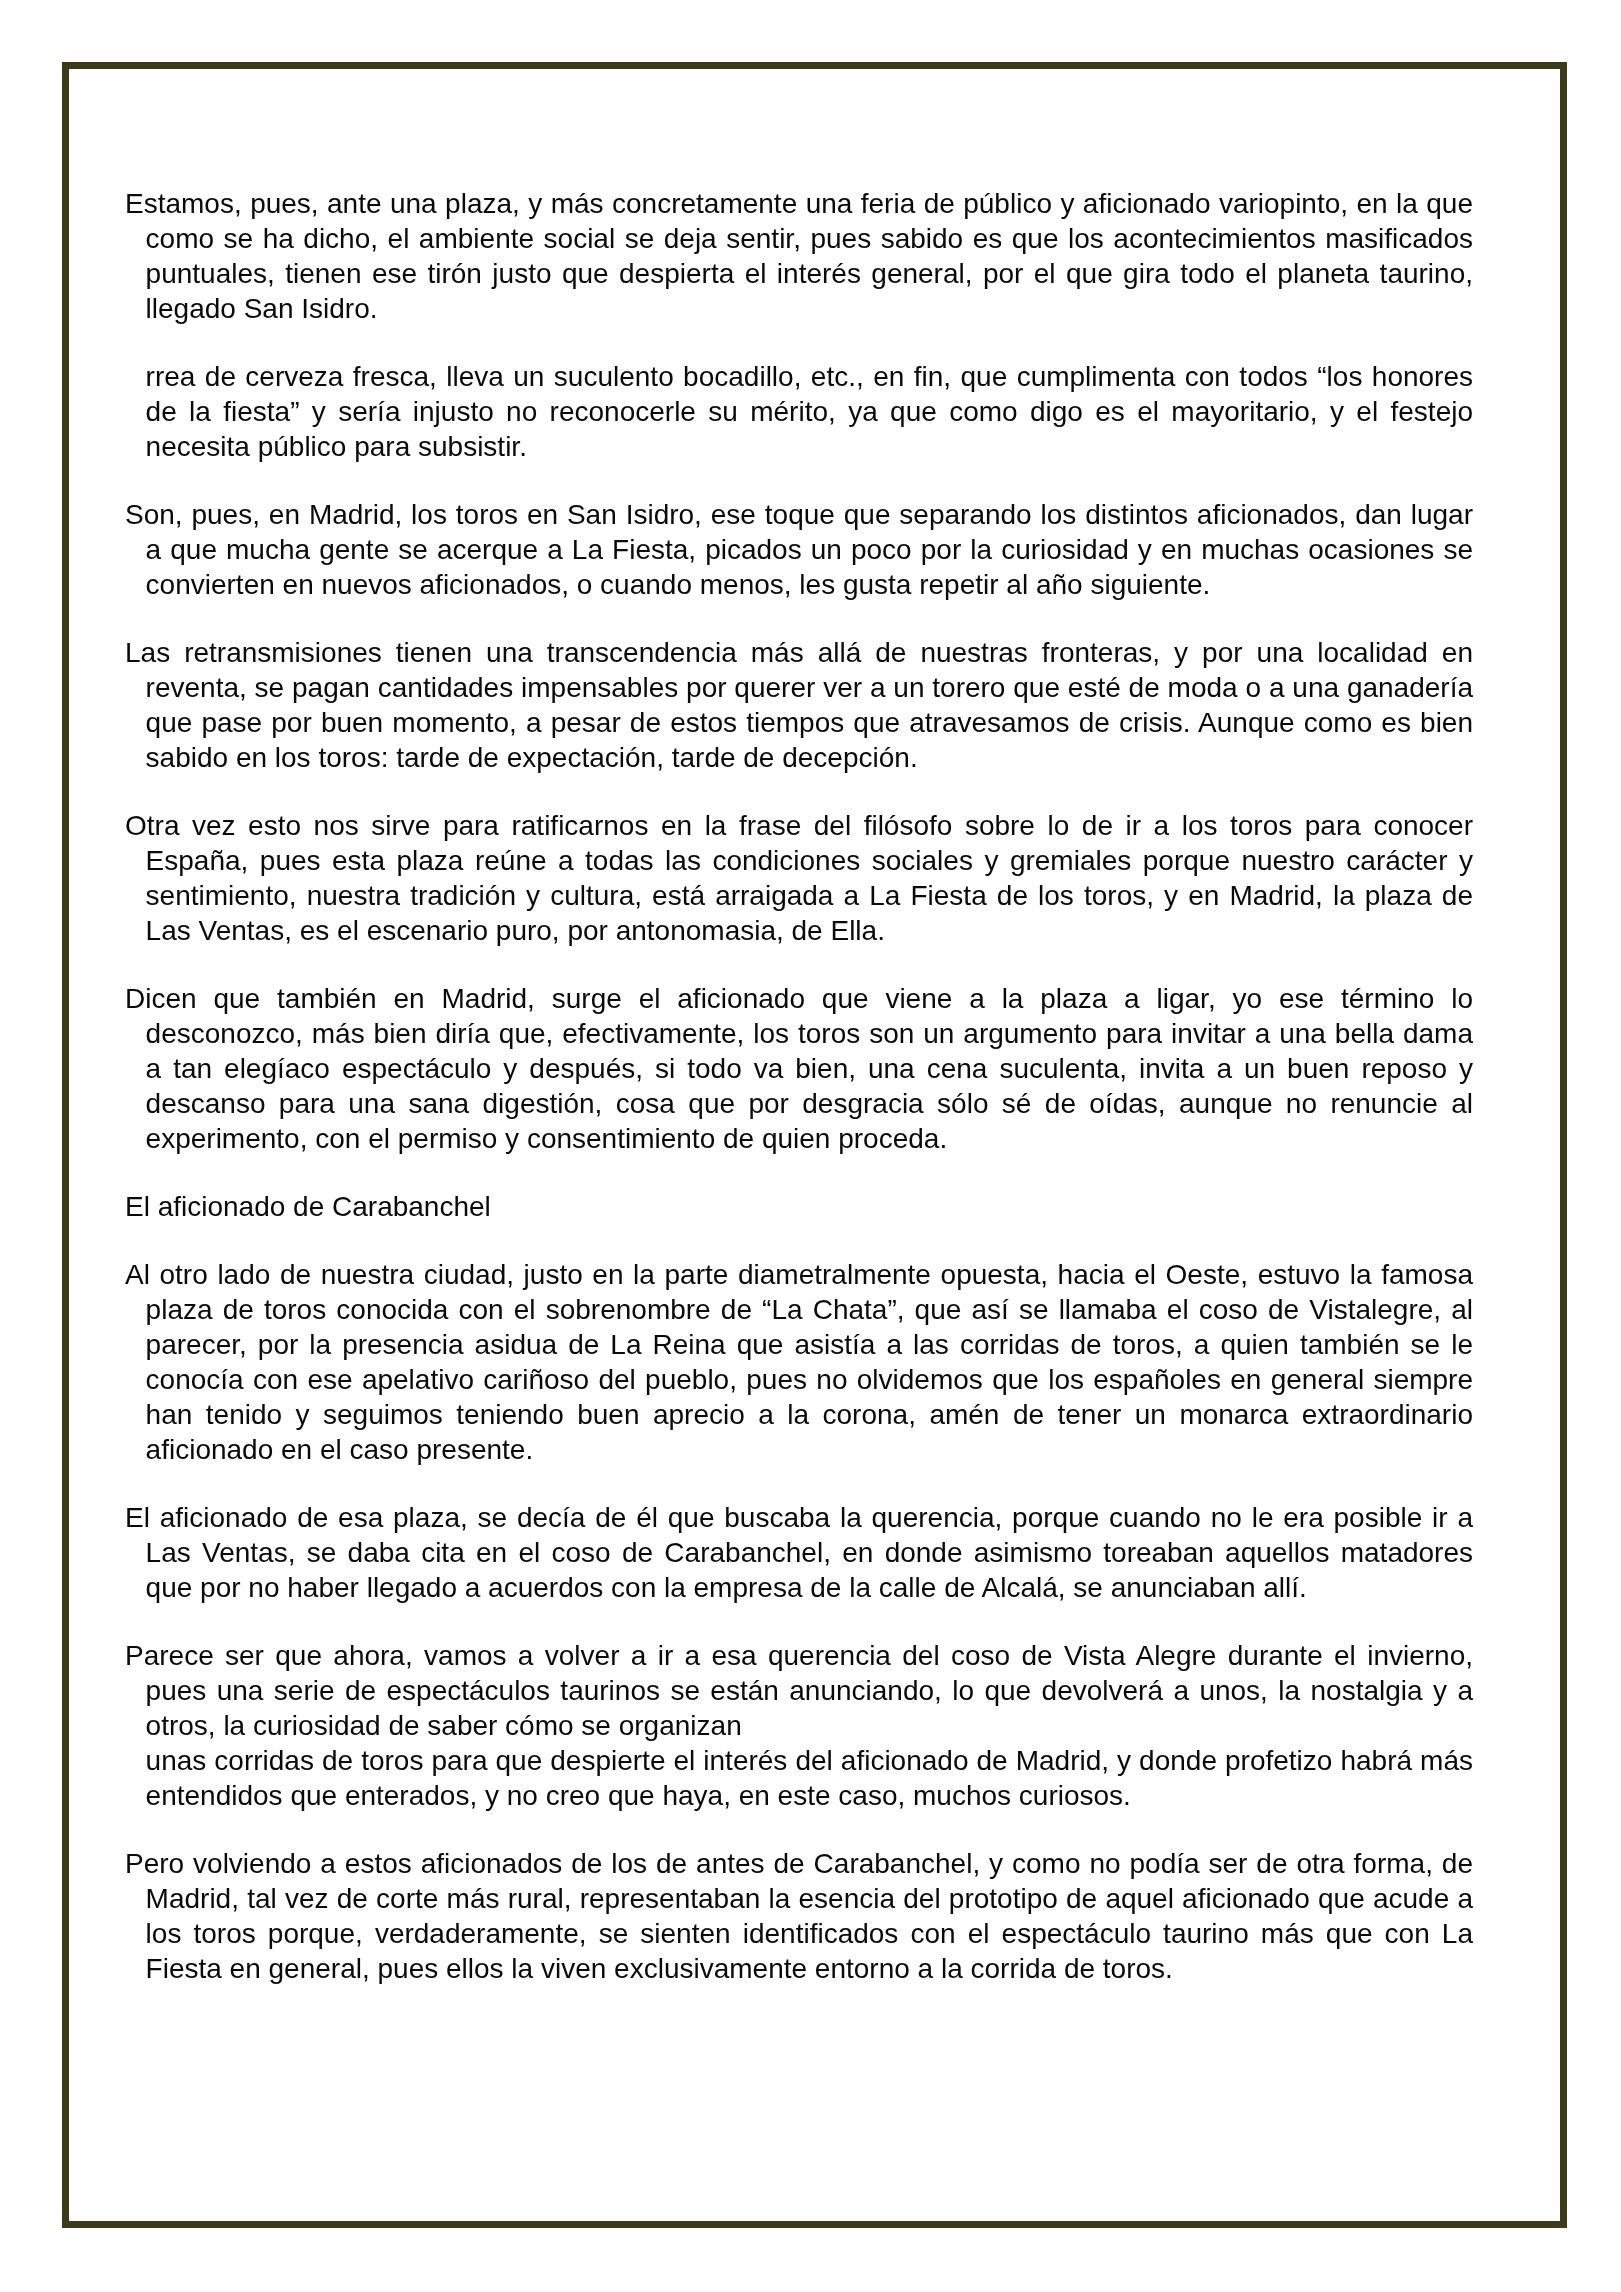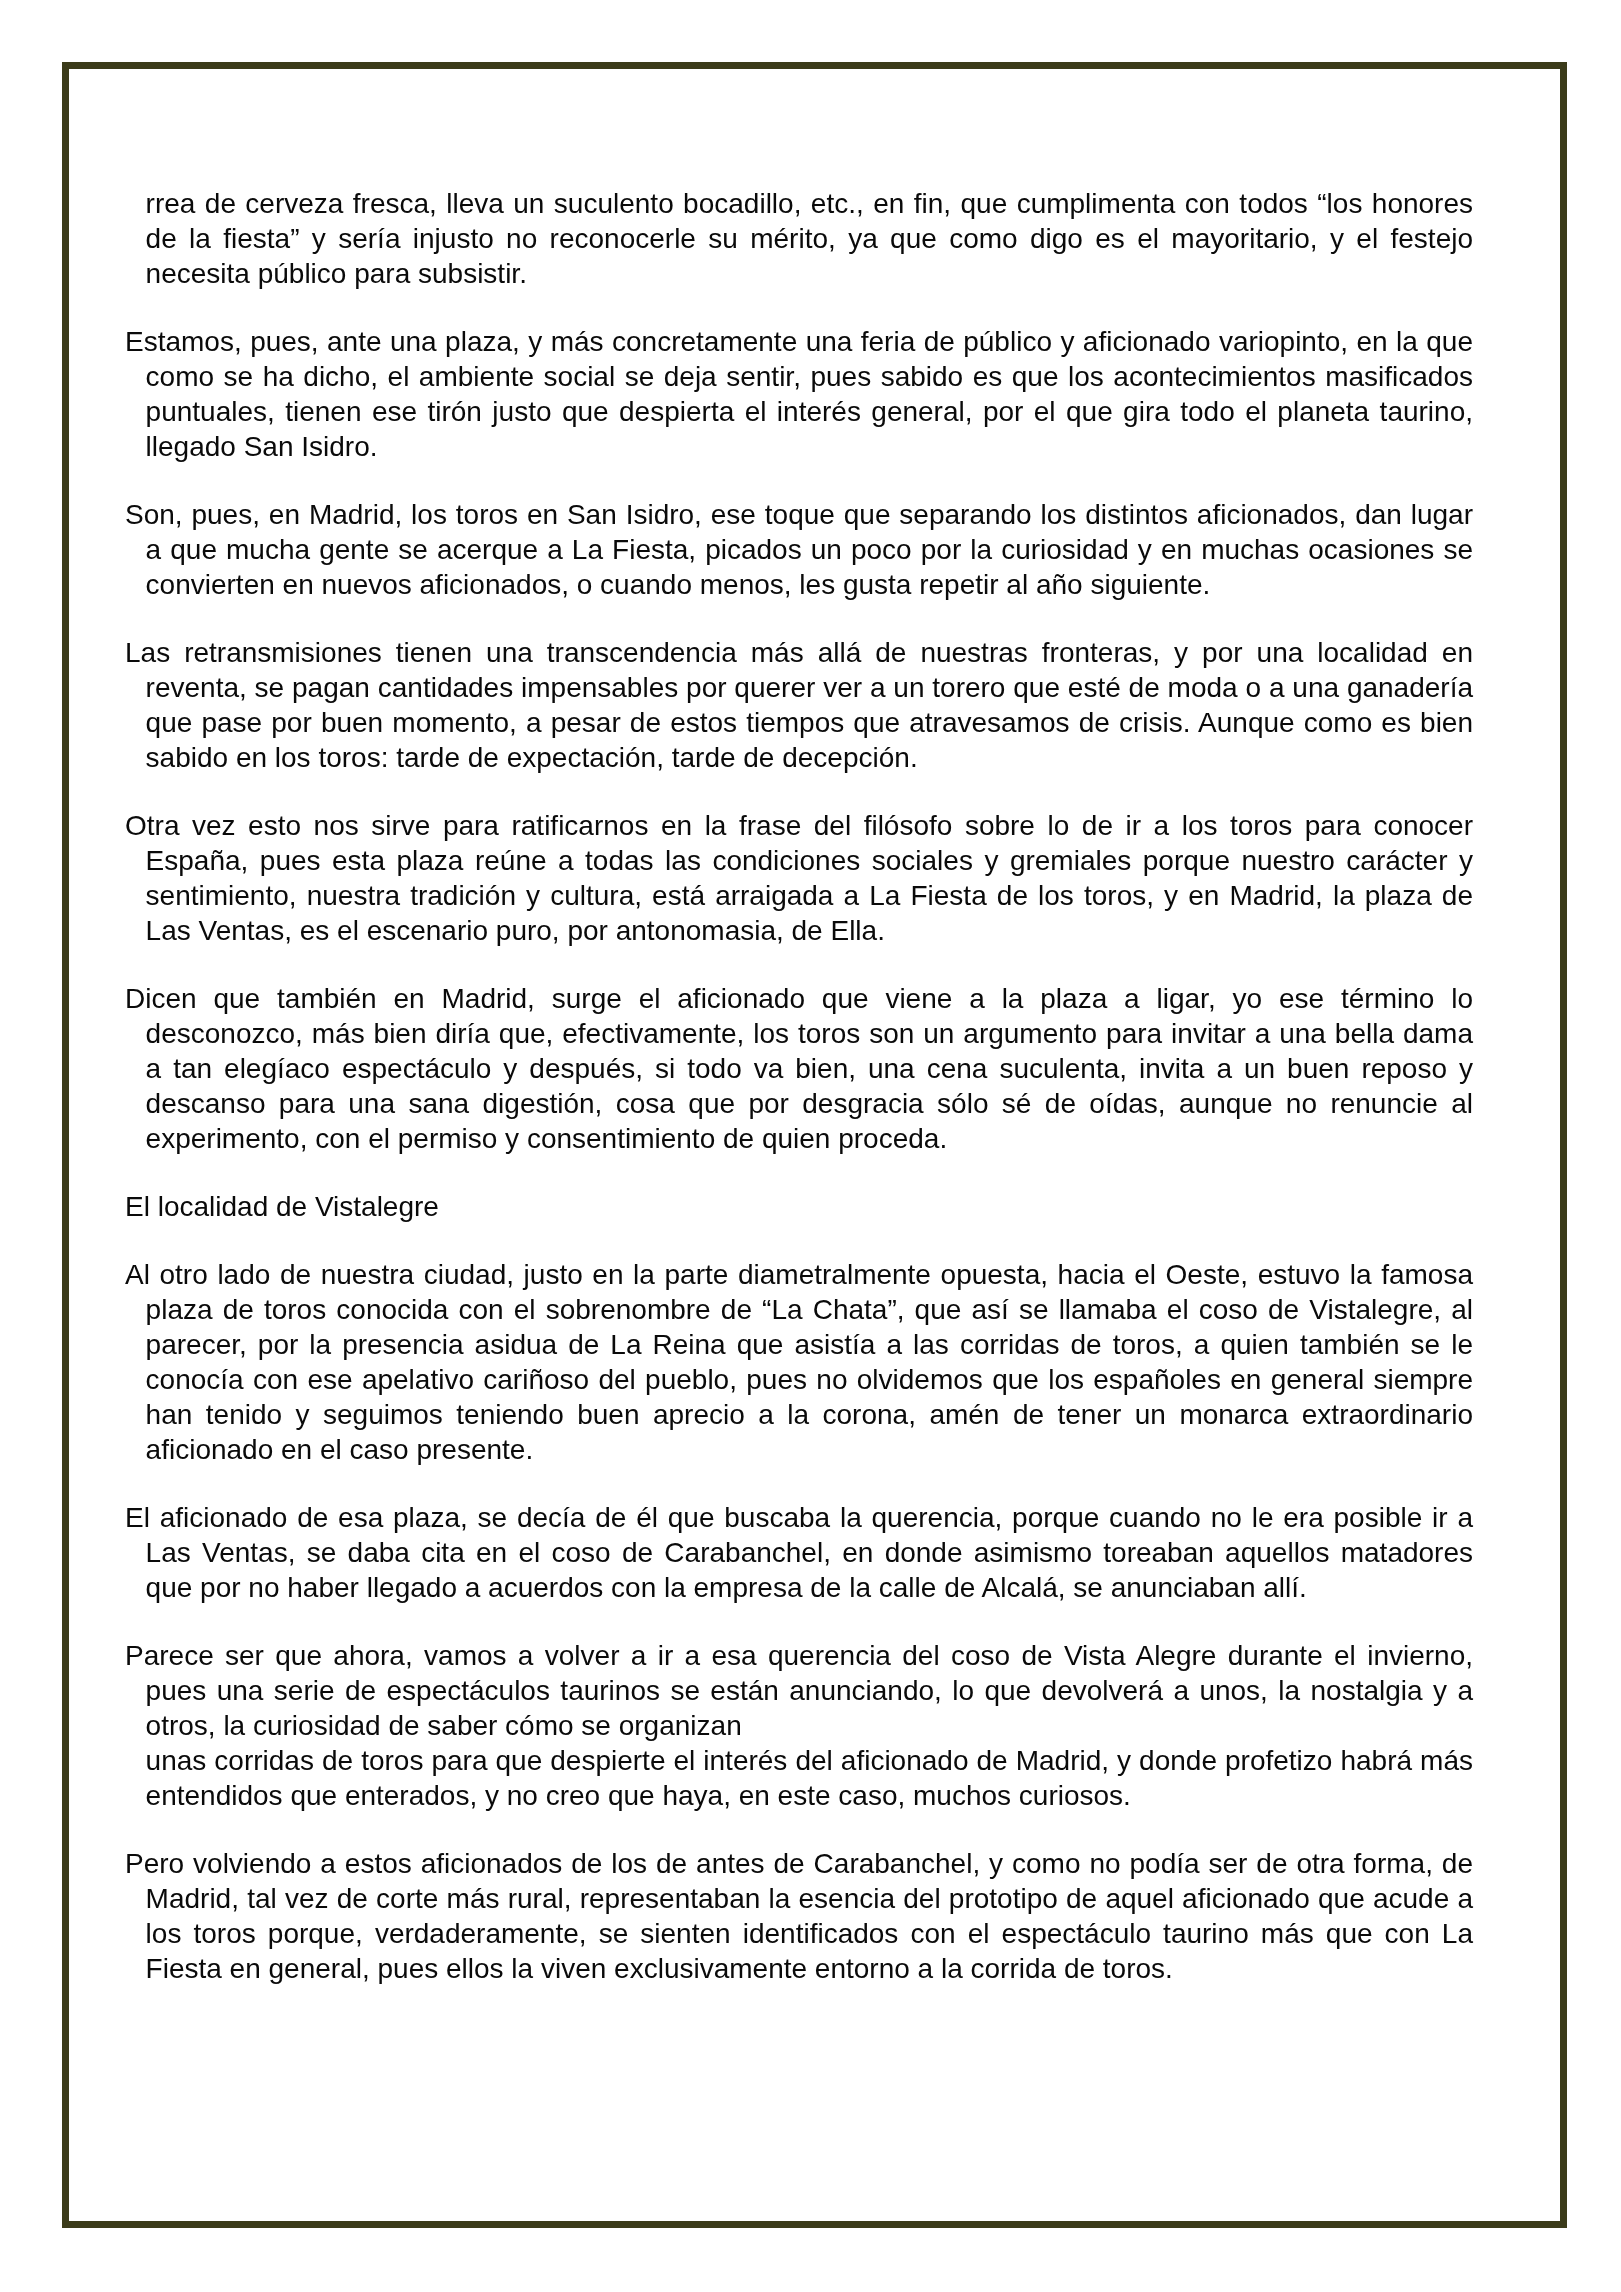--- a/index.html
+++ b/index.html
@@ -60,27 +60,27 @@
     font-size: 31px;
     color: #0a0a0a;
   }
 </style>
 </head>
 <body>
 
 <div class="sheet" style="background: rgb(255, 255, 255);">
   <div class="frame" style="border-color: rgb(59, 59, 26);">
     <div class="content" style="color: rgb(10, 10, 10);">
+      <p class="para">Estamos, pues, ante una plaza, y más concretamente una feria de público y aficionado variopinto, en la que como se ha dicho, el ambiente social se deja sentir, pues sabido es que los acontecimientos masificados puntuales, tienen ese tirón justo que despierta el interés general, por el que gira todo el planeta taurino, llegado San Isidro.</p>
       <p class="para cont">rrea de cerveza fresca, lleva un suculento bocadillo, etc., en fin, que cumplimenta con todos “los honores de la fiesta” y sería injusto no reconocerle su mérito, ya que como digo es el mayoritario, y el festejo necesita público para subsistir.</p>
-      <p class="para">Estamos, pues, ante una plaza, y más concretamente una feria de público y aficionado variopinto, en la que como se ha dicho, el ambiente social se deja sentir, pues sabido es que los acontecimientos masificados puntuales, tienen ese tirón justo que despierta el interés general, por el que gira todo el planeta taurino, llegado San Isidro.</p>
       <p class="para">Son, pues, en Madrid, los toros en San Isidro, ese toque que separando los distintos aficionados, dan lugar a que mucha gente se acerque a La Fiesta, picados un poco por la curiosidad y en muchas ocasiones se convierten en nuevos aficionados, o cuando menos, les gusta repetir al año siguiente.</p>
       <p class="para">Las retransmisiones tienen una transcendencia más allá de nuestras fronteras, y por una localidad en reventa, se pagan cantidades impensables por querer ver a un torero que esté de moda o a una ganadería que pase por buen momento, a pesar de estos tiempos que atravesamos de crisis. Aun­que como es bien sabido en los toros: tarde de expectación, tarde de decepción.</p>
       <p class="para">Otra vez esto nos sirve para ratificarnos en la frase del filósofo sobre lo de ir a los toros para conocer España, pues esta plaza reúne a todas las condiciones sociales y gremiales porque nuestro carác­ter y sentimiento, nuestra tradición y cultura, está arraigada a La Fiesta de los toros, y en Madrid, la plaza de Las Ventas, es el escenario puro, por antonomasia, de Ella.</p>
       <p class="para">Dicen que también en Madrid, surge el aficionado que viene a la plaza a ligar, yo ese término lo desconozco, más bien diría que, efectivamente, los toros son un argumento para invitar a una bella dama a tan elegíaco espectáculo y después, si todo va bien, una cena suculenta, invita a un buen reposo y descanso para una sana digestión, cosa que por desgracia sólo sé de oídas, aunque no renuncie al experimento, con el permiso y consentimiento de quien proceda.</p>
-      <p class="para heading">El localidad de Vistalegre</p>
+      <p class="para heading">El aficionado de Carabanchel</p>
       <p class="para">Al otro lado de nuestra ciudad, justo en la parte diametralmente opuesta, hacia el Oeste, estuvo la famosa plaza de toros conocida con el sobrenombre de “La Chata”, que así se llamaba el coso de Vistalegre, al parecer, por la presencia asidua de La Reina que asistía a las corridas de toros, a quien también se le conocía con ese apelativo cariñoso del pueblo, pues no olvidemos que los es­pañoles en general siempre han tenido y seguimos teniendo buen aprecio a la corona, amén de tener un monarca extraordinario aficionado en el caso presente.</p>
       <p class="para">El aficionado de esa plaza, se decía de él que buscaba la querencia, porque cuando no le era posible ir a Las Ventas, se daba cita en el coso de Carabanchel, en donde asimismo toreaban aquellos matadores que por no haber llegado a acuerdos con la empresa de la calle de Alcalá, se anuncia­ban allí.</p>
       <p class="para">Parece ser que ahora, vamos a volver a ir a esa querencia del coso de Vista Alegre durante el invier­no, pues una serie de espectáculos taurinos se están anunciando, lo que devolverá a unos, la nos­talgia y a otros, la curiosidad de saber cómo se organizan
 unas corridas de toros para que despierte el interés del aficionado de Madrid, y donde profetizo habrá más entendidos que enterados, y no creo que haya, en este caso, muchos curiosos.</p>
       <p class="para">Pero volviendo a estos aficionados de los de antes de Carabanchel, y como no podía ser de otra forma, de Madrid, tal vez de corte más rural, representaban la esencia del prototipo de aquel aficio­nado que acude a los toros porque, verdaderamente, se sienten identificados con el espectáculo taurino más que con La Fiesta en general, pues ellos la viven exclusivamente entorno a la corrida de toros.</p>
     </div>
   </div>
 </div>
 
 

